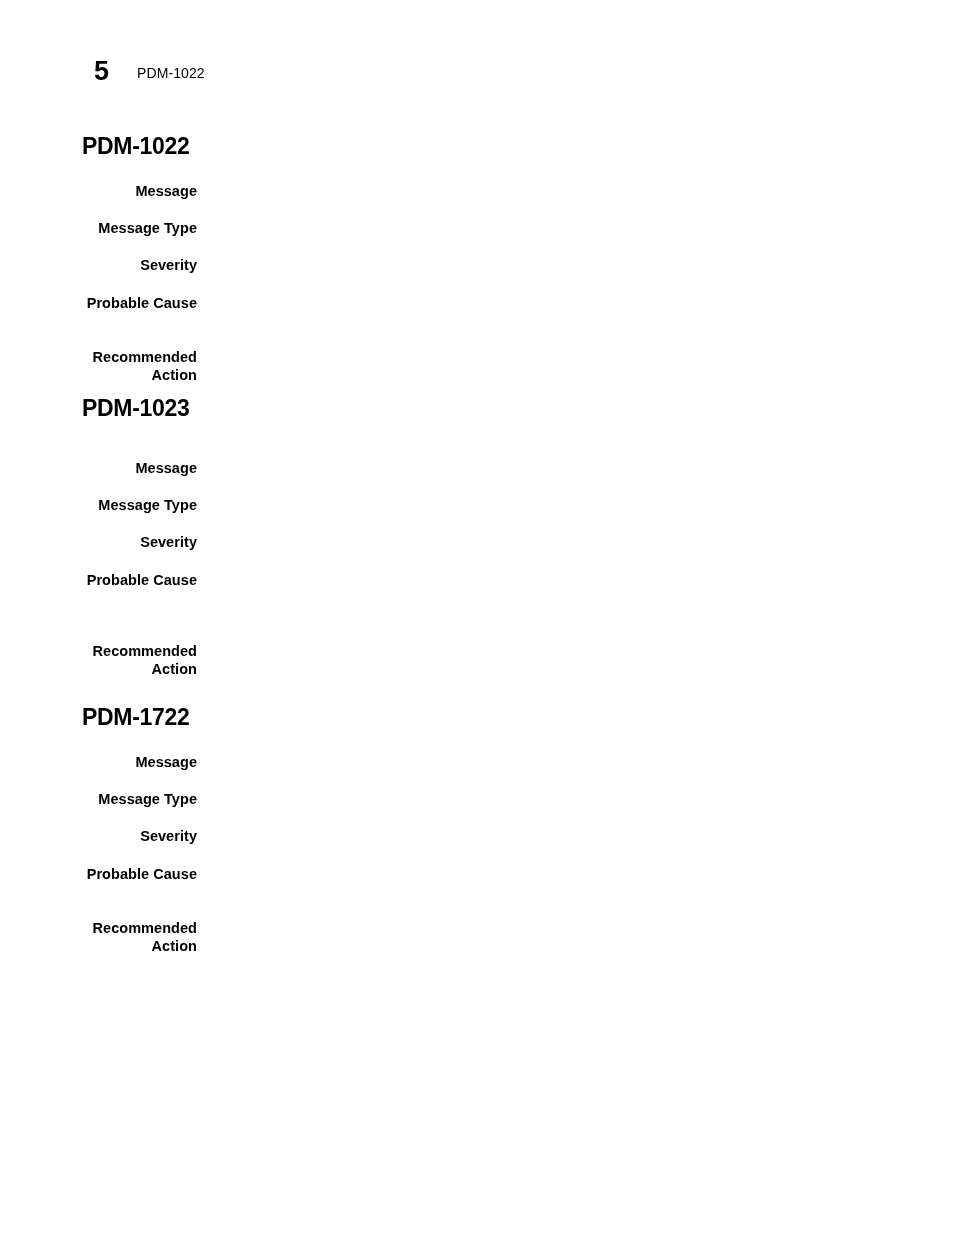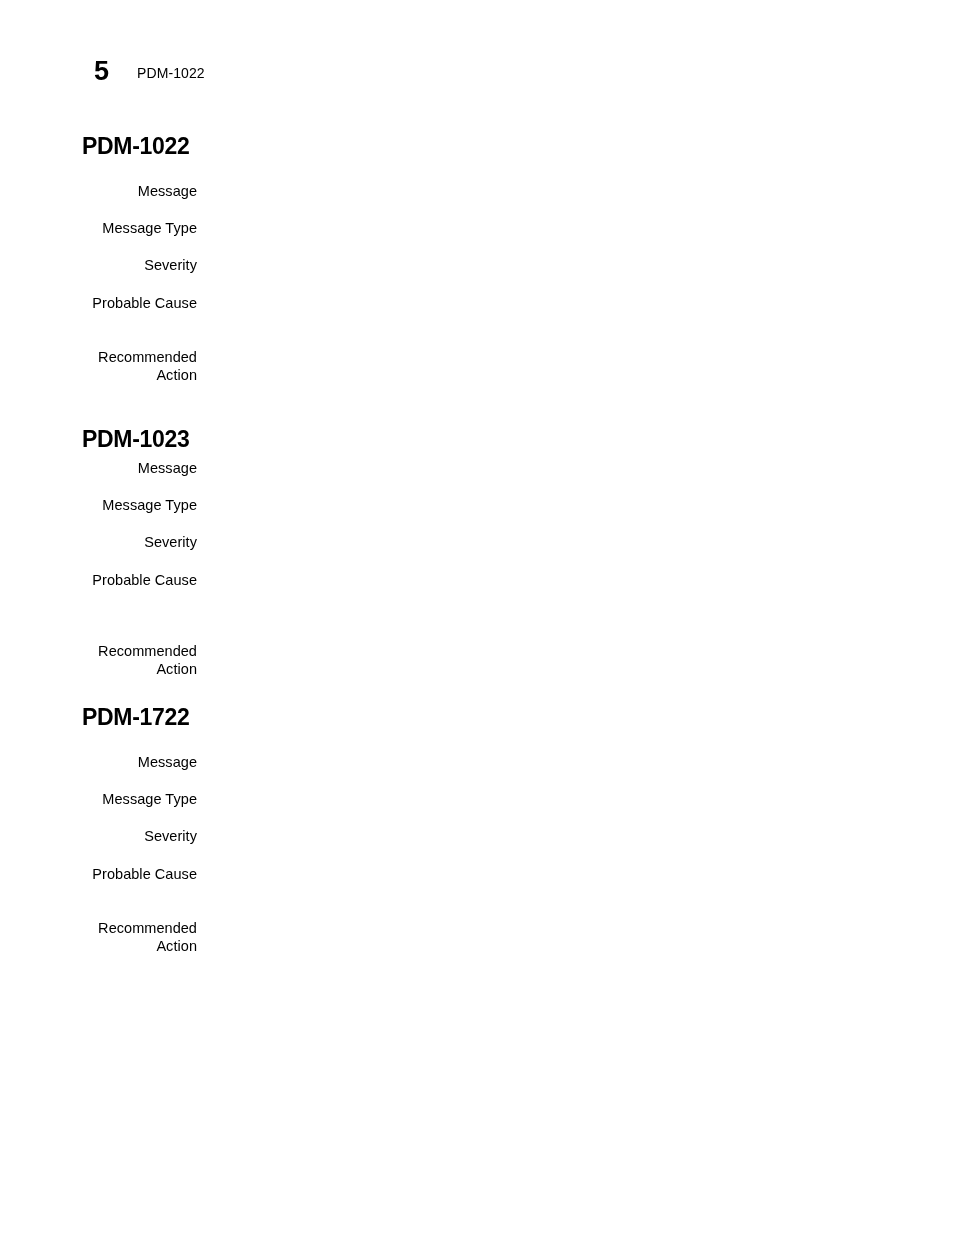--- a/index.html
+++ b/index.html
@@ -82,21 +82,21 @@
     left: 0;
     width: 954px;
   }
   .def-label {
     position: absolute;
     left: 0;
     top: 0;
     width: 197px;
     text-align: right;
     font-size: 14.5px;
-    font-weight: normal;
+    font-weight: bold;
     line-height: 18px;
     letter-spacing: 0.05px;
     white-space: pre-line;
   }
   .def-value {
     position: absolute;
     left: 213px;
     top: 0;
     width: 700px;
     font-size: 14.5px;
@@ -134,21 +134,21 @@
           <div class="def-label">Probable Cause</div>
           <div class="def-value"></div>
         </div>
         <div class="def-row" style="top: 348px;">
           <div class="def-label">Recommended
 Action</div>
           <div class="def-value"></div>
         </div>
       </div>
       <div class="section" style="top: 0px;">
-        <div class="section-heading" style="top: 425px;">PDM-1023</div>
+        <div class="section-heading" style="top: 394px;">PDM-1023</div>
         <div class="def-row" style="top: 459px;">
           <div class="def-label">Message</div>
           <div class="def-value"></div>
         </div>
         <div class="def-row" style="top: 496px;">
           <div class="def-label">Message Type</div>
           <div class="def-value"></div>
         </div>
         <div class="def-row" style="top: 533px;">
           <div class="def-label">Severity</div>

